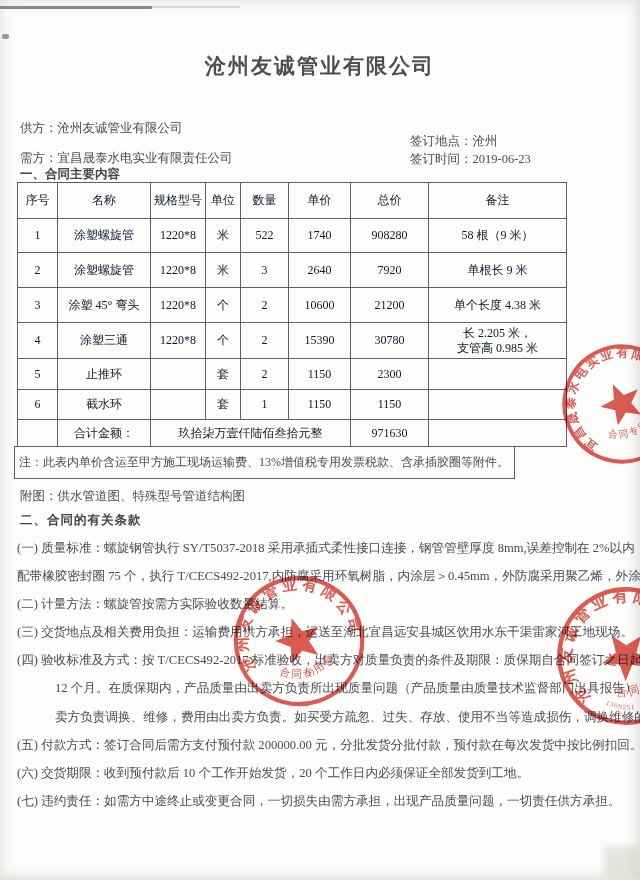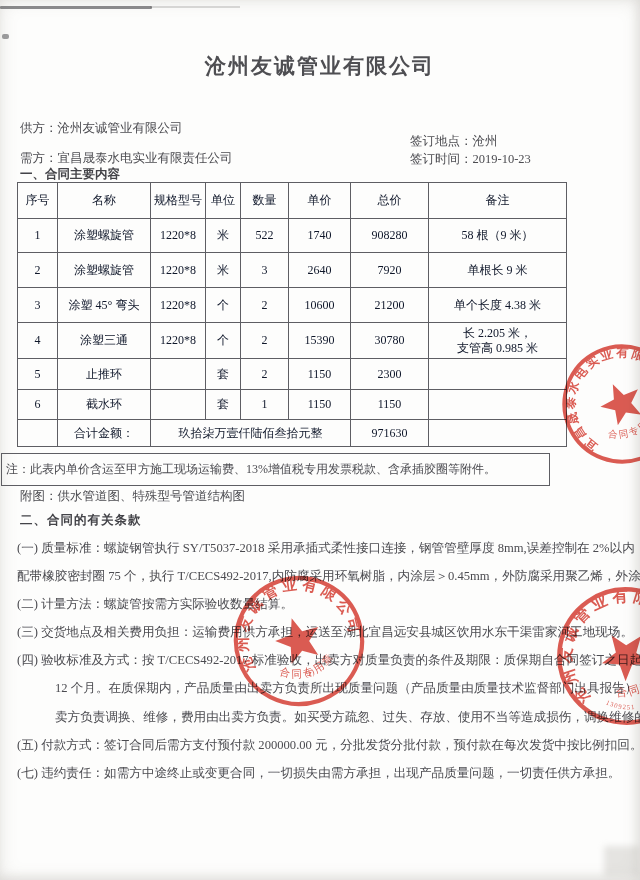--- a/index.html
+++ b/index.html
@@ -41,23 +41,23 @@
     position:absolute;left:17px;top:182px;width:549px;
     border-collapse:collapse;table-layout:fixed;
     font-size:12px;color:#0f172a;
   }
   #items-table td,#items-table th{
     border:1px solid #5e5e63;text-align:center;vertical-align:middle;
     font-weight:normal;padding:0 2px;overflow:hidden;white-space:pre-line;line-height:1.25;
   }
   #items-table{border:1.5px solid #55555a;}
   #note-box{
-    position:absolute;left:1px;top:446px;width:549px;height:33px;box-sizing:border-box;
+    position:absolute;left:14px;top:446px;width:501px;height:33px;box-sizing:border-box;
     border:1px solid #5e5e63;border-top:1.2px solid #5e5e63;
-    font-size:12px;display:flex;align-items:center;padding-left:4px;white-space:nowrap;color:#4b4b50;margin-top:7px;
+    font-size:12px;display:flex;align-items:center;padding-left:4px;white-space:nowrap;color:#4b4b50;
   }
 
   
   #clauses{position:absolute;left:17px;top:534px;width:608px;}
   #clauses .line{height:28.1px;line-height:28.1px;font-size:12.6px;white-space:nowrap;color:#4b4b50;}
   #clauses .line.indent{padding-left:38px;}
 
   
   .stamp{position:absolute;mix-blend-mode:multiply;opacity:.82;pointer-events:none;}
   .stamp svg{display:block;}
@@ -70,21 +70,21 @@
   <div class="artifact" id="art-topline"></div>
   <div class="artifact" id="art-topline2"></div>
   <div class="artifact" id="art-dot"></div>
   <div class="artifact" id="art-corner"></div>
 
   <div class="title" id="doc-title">沧州友诚管业有限公司</div>
 
   <div class="meta-line" id="meta-buyer"><span>需方：</span><span>宜昌晟泰水电实业有限责任公司</span></div>
   <div class="meta-line" id="meta-supplier"><span>供方：</span><span>沧州友诚管业有限公司</span></div>
   <div class="meta-line" id="meta-place"><span>签订地点：</span><span>沧州</span></div>
-  <div class="meta-line" id="meta-date"><span>签订时间：</span><span>2019-10-23</span></div>
+  <div class="meta-line" id="meta-date"><span>签订时间：</span><span>2019-06-23</span></div>
 
   <div class="sec-heading" id="sec1">一、合同主要内容</div>
 
   <table id="items-table">
     <colgroup>
       <col style="width:40px">
         <col style="width:93px">
         <col style="width:55px">
         <col style="width:35px">
       <col style="width:48px">
@@ -194,20 +194,23 @@
       </div>
       <div>
         <div class="line">(四) 验收标准及方式：按 T/CECS492-2017 标准验收，出卖方对质量负责的条件及期限：质保期自合同签订之日起</div>
         <div class="line indent">12 个月。在质保期内，产品质量由出卖方负责所出现质量问题（产品质量由质量技术监督部门出具报告），出</div>
         <div class="line indent">卖方负责调换、维修，费用由出卖方负责。如买受方疏忽、过失、存放、使用不当等造成损伤，调换维修的一</div>
       </div>
       <div>
         <div class="line">(五) 付款方式：签订合同后需方支付预付款 200000.00 元，分批发货分批付款，预付款在每次发货中按比例扣回。</div>
       </div>
       <div>
+        <div class="line">(六) 交货期限：收到预付款后 10 个工作开始发货，20 个工作日内必须保证全部发货到工地。</div>
+      </div>
+      <div>
         <div class="line">(七) 违约责任：如需方中途终止或变更合同，一切损失由需方承担，出现产品质量问题，一切责任供方承担。</div>
       </div>
     </div>
 
   <div id="stamps">
       <div class="stamp" style="left: 558px; top: 340px;">
         <svg width="128" height="128" viewBox="0 0 200 200">
           <defs>
             <path id="ring0" d="M 43.3,147.6 A 74,74 0 1,1 156.7,147.6"></path>
             <path id="smile0" d="M 54,132 A 64,64 0 0,0 146,132"></path>

